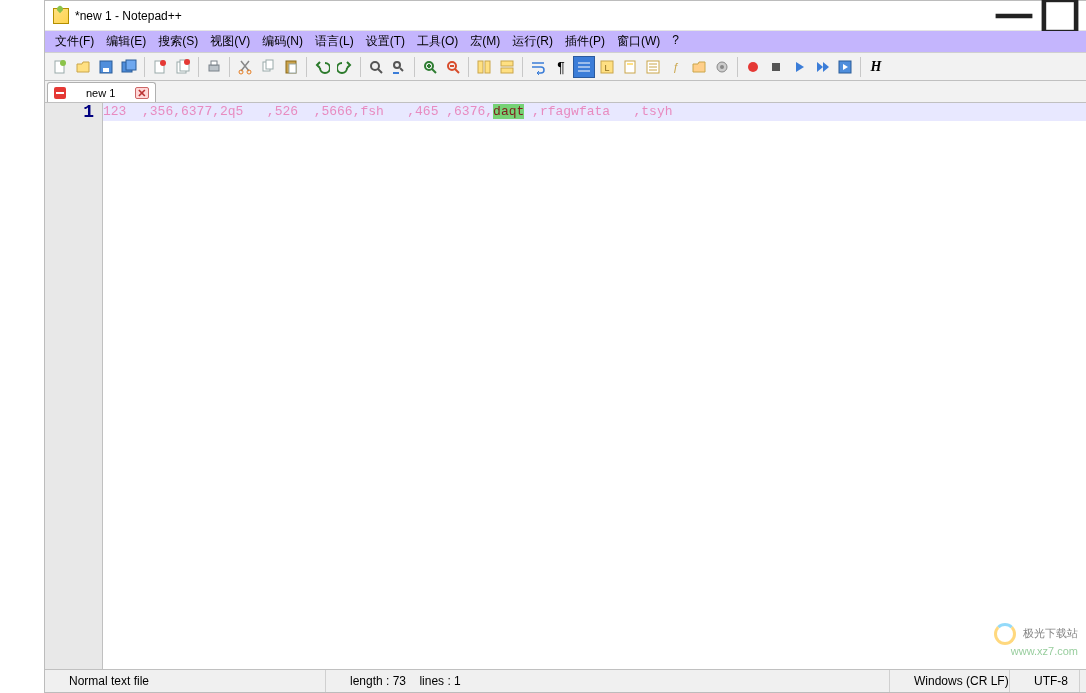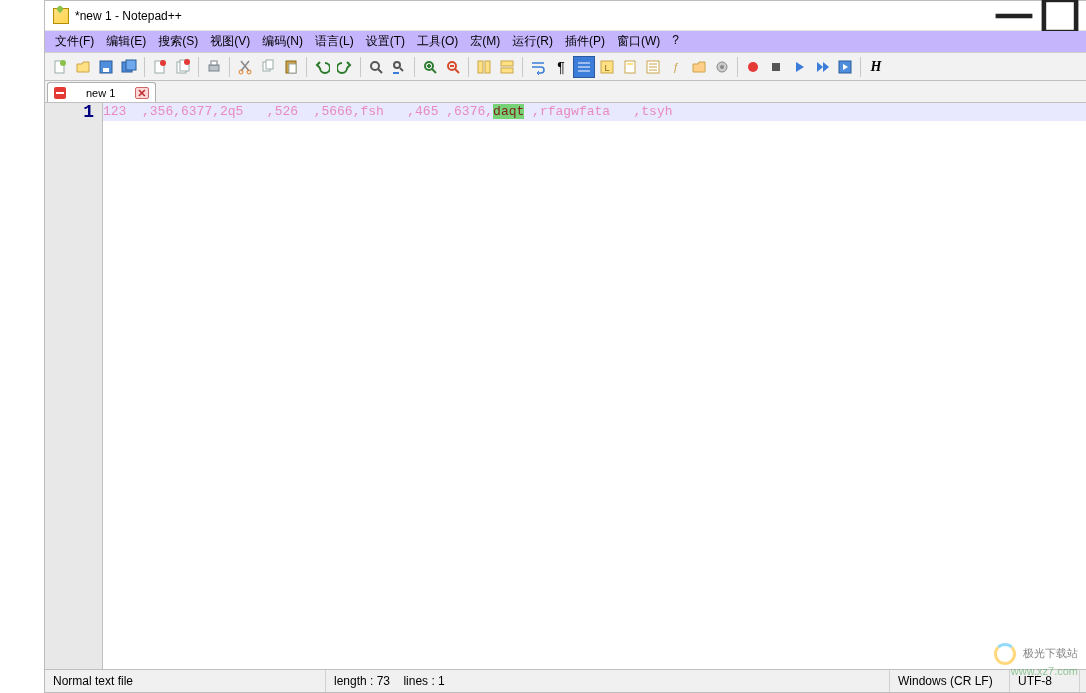--- a/index.html
+++ b/index.html
@@ -36,26 +36,26 @@
 .editor-wrap { flex:1; display:flex; border-bottom:1px solid #c0c0c0; min-height:0; }
 .gutter { width:58px; background:#e8e8e8; border-right:1px solid #c0c0c0; text-align:right; padding: 0px 8px 0 0; color:#808080; font-family: Consolas, "Courier New", monospace; font-size:18px; line-height:18px; }
 .gutter .ln1 { color:#000080; font-weight:bold; }
 .code { flex:1; font-family: Consolas, "Courier New", monospace; font-size:13px; line-height:18px; white-space:pre; overflow:auto; color:#e88bc0; background:#fff; position:relative;}
 .code .currentline{background:#e8e8ff;display:block;}
 .code .sel { background:#76d275; color:#7f1d1d; }
 .scroll-v { width:17px; background:#f0f0f0; border-left:1px solid #d0d0d0;}
 
 
 .statusbar { height: 22px; display:flex; align-items:stretch; background:#f0f0f0; font-size:12px; }
-.statusbar .cell { display:flex; align-items:center; padding: 0 8px; border-left:1px solid #d0d0d0; white-space:nowrap;}
+.statusbar .cell { display:flex; align-items:center; padding: 0 24px; border-left:1px solid #d0d0d0; white-space:nowrap;}
 .statusbar .cell:first-child{border-left:none;}
 .statusbar .grow { flex:1; }
 
 
-.watermark { position:absolute; right:8px; bottom:16px; font-size:11px; opacity:.5; text-align:right; pointer-events:none; }
+.watermark { position:absolute; right:8px; bottom:36px; font-size:11px; opacity:.5; text-align:right; pointer-events:none; }
 .watermark .logo{display:inline-block;width:22px;height:22px;border:3px solid #ffb300;border-radius:50%;border-top-color:#29b6f6;vertical-align:middle;margin-right:4px;}
 </style>
 </head>
 <body>
 
 <div class="window">
 
   <div class="titlebar">
     <div class="app-icon"></div>
     <div class="title">*new 1 - Notepad++</div>

